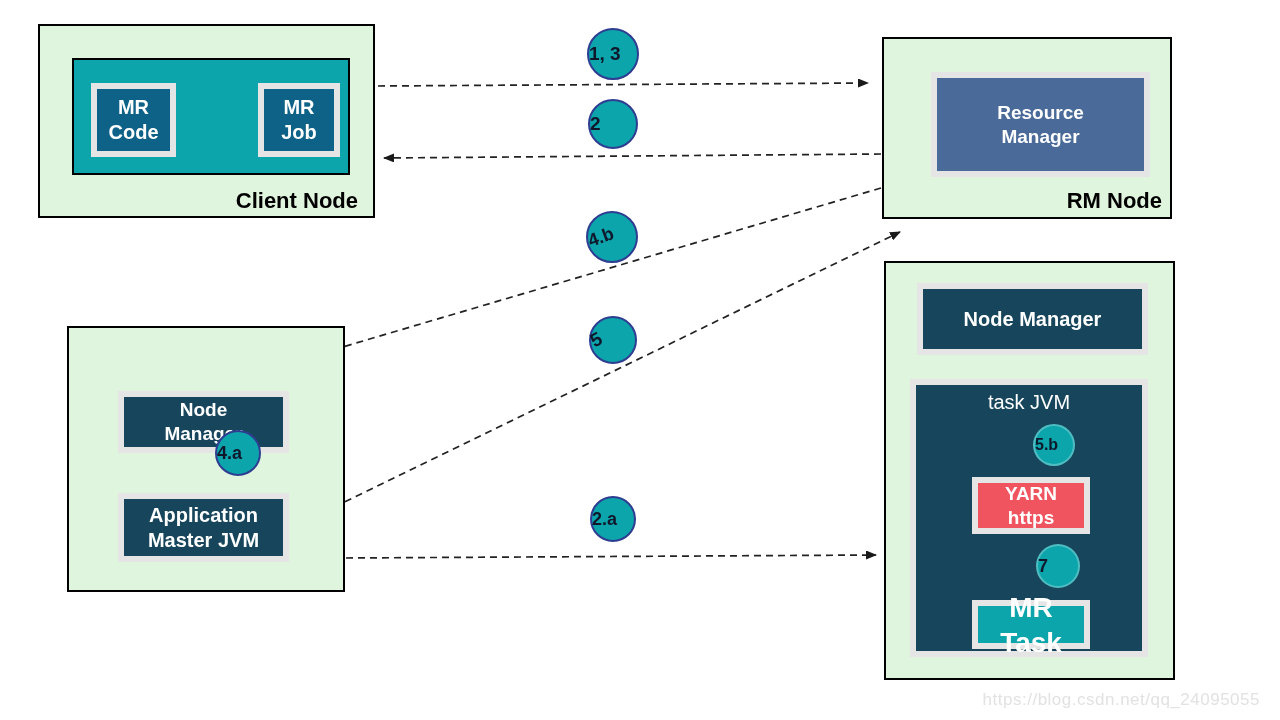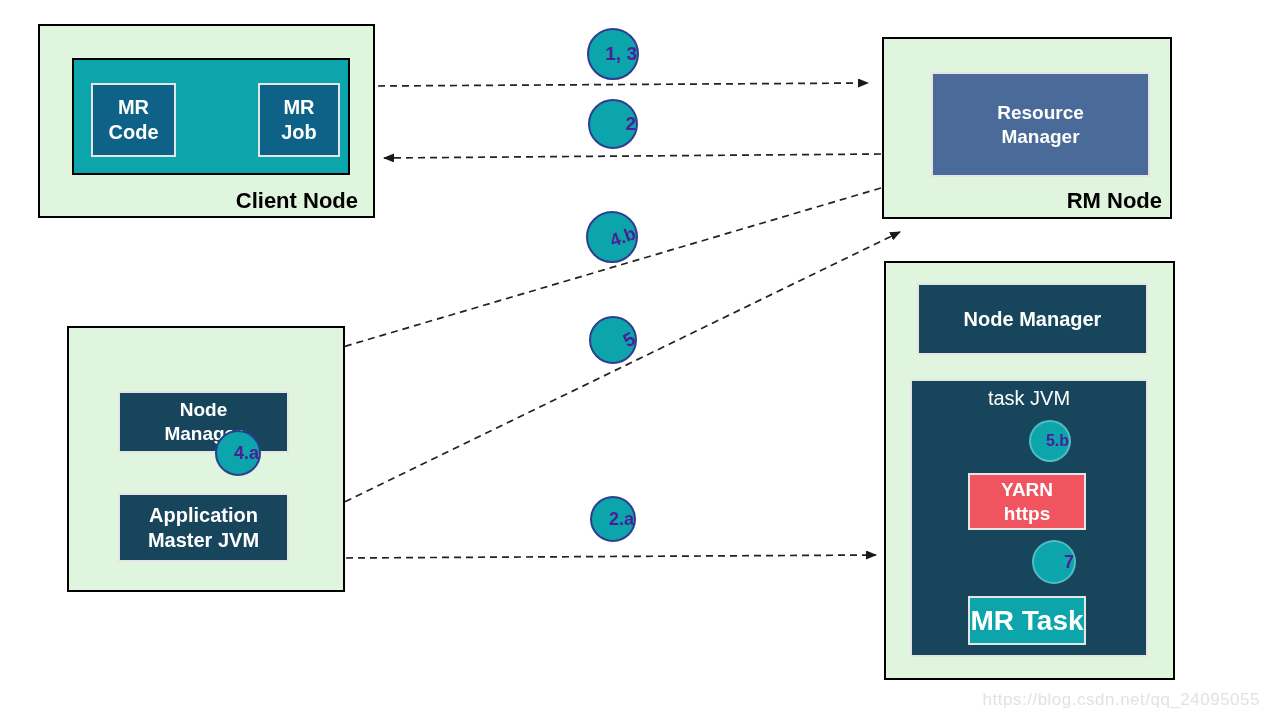--- a/index.html
+++ b/index.html
@@ -12,37 +12,37 @@
   .panel{
     position:absolute;background:var(--c-green-panel,#e0f5dd);
     border:2px solid var(--c-panel-border,#000);
   }
   .panel-title{
     position:absolute;font-weight:700;font-size:22px;color:var(--c-title-color,#000);
     white-space:nowrap;
   }
   .box{
     position:absolute;display:flex;align-items:center;justify-content:center;
-    border:2px solid #e5e5e5;color:#fff;font-weight:700;text-align:center;
+    border:6px solid #e5e5e5;color:#fff;font-weight:700;text-align:center;
   }
   .lbl{white-space:pre-line;line-height:1.25;}
   .teal-wrap{
     position:absolute;background:var(--c-teal,#0ca5ac);border:2px solid #000;
   }
   .bluebox{background:var(--c-dark-blue-box,#0e6287);font-size:20px;}
   .slatebox{background:var(--c-slate-blue,#4a6b99);font-size:19px;}
   .darktealbox{background:var(--c-dark-teal-box,#17465c);font-size:20px;}
   .redbox{background:var(--c-red-box,#f0545f);font-size:19px;}
   .tealbox{background:var(--c-teal,#0ca5ac);font-size:28px;}
   .step-circle{
     position:absolute;border-radius:50%;
     background:var(--c-circle-fill,#0ca5ac);
     border:2px solid var(--c-circle-border,#2e3d91);
-    display:flex;align-items:center;justify-content:flex-end;
-    color:#4c1d95;font-weight:700;font-size:18px;
+    display:flex;align-items:center;justify-content:flex-start;
+    color:#0f172a;font-weight:700;font-size:18px;
   }
   .step-circle.on-dark{border-color:rgba(255,255,255,0.28);}
   .rot-20{transform:rotate(-20deg);display:inline-block;}
   .rot-28{transform:rotate(-28deg);display:inline-block;}
   .jvm-title{
     position:absolute;top:6px;left:0;width:100%;text-align:center;
     color:#fff;font-weight:400;font-size:20px;
   }
   .watermark{
     position:absolute;top:690px;right:20px;

